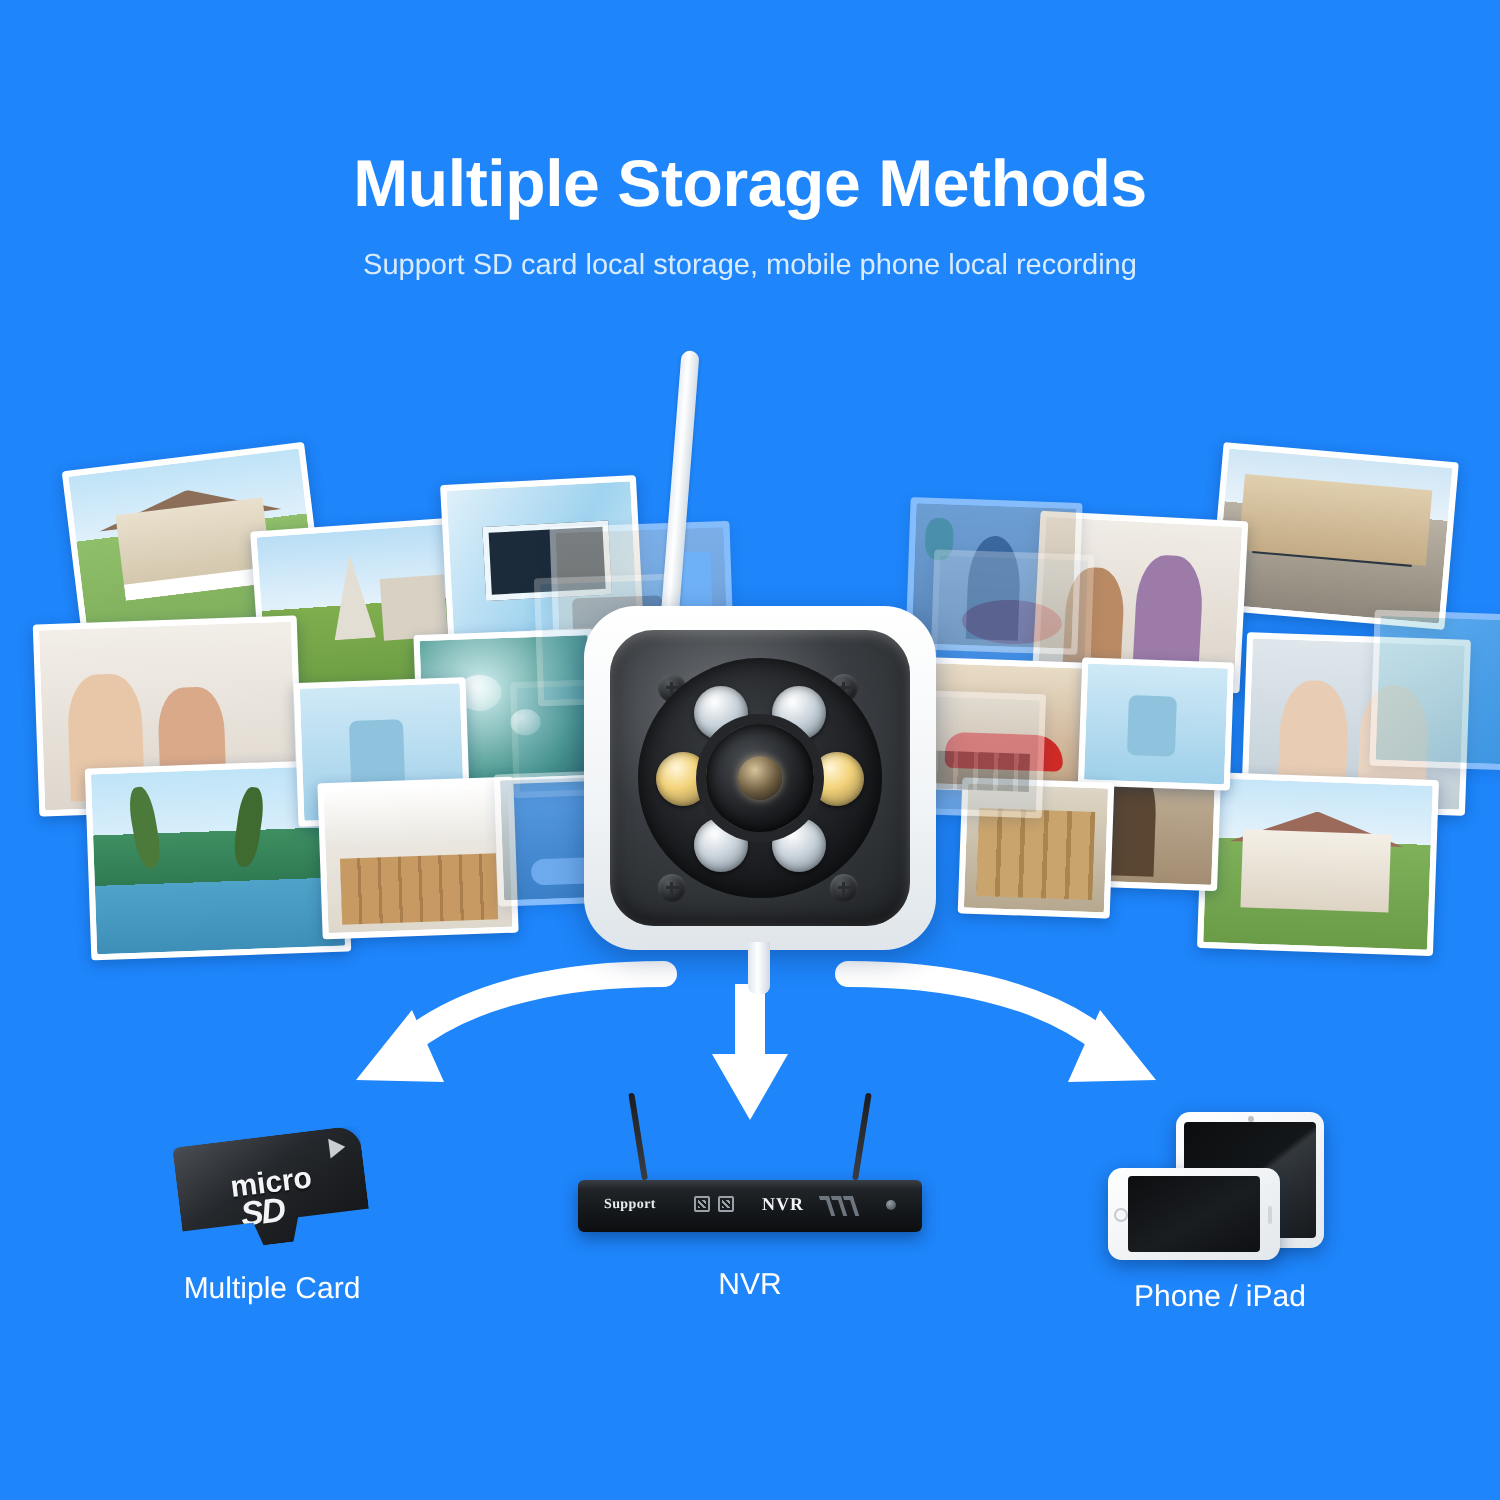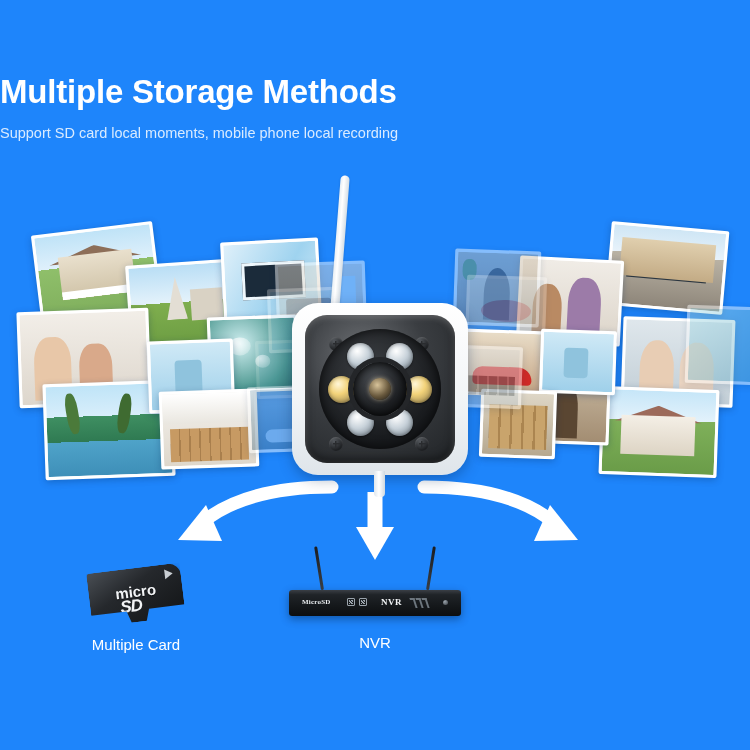--- a/index.html
+++ b/index.html
@@ -7,21 +7,21 @@
   html,body { width:750px; height:750px; }
   body {
     font-family:"Liberation Sans", sans-serif;
     background:#1e85fb;
     overflow:hidden;
     position:relative;
   }
   .stage { position:absolute; inset:0; width:750px; height:750px; overflow:hidden; }
 
   
-  .header { position:absolute; top:0; left:0; width:750px; text-align:left; z-index:40; }
+  .header { position:absolute; top:0; left:0; width:750px; text-align:center; z-index:40; }
   .title {
     font-size:33px; font-weight:bold; color:#ffffff;
     letter-spacing:-0.2px; margin-top:74px; line-height:1.1;
   }
   .subtitle {
     font-size:14.5px; color:#d9ebff; line-height:1.62; margin-top:12px;
   }
   .subtitle div { white-space:nowrap; }
 
   
@@ -330,21 +330,21 @@
     background:#cfd5d9; border-radius:1px; }
 </style>
 </head>
 <body style="background: rgb(30, 133, 251);">
 
 <div class="stage">
 
   <div class="header">
     <div class="title">Multiple Storage Methods</div>
     <div class="subtitle">
-      <div>Support SD card local moments, mobile phone local recording</div>
+      <div>Support SD card local storage, mobile phone local recording</div>
     </div>
   </div>
 
   <div class="cluster" id="left-cluster">
       <div class="photo " style="left: 36px; top: 228px; width: 122px; height: 92px; transform: rotate(-7deg); z-index: 10;">
         <div class="inner">
           <div class="art house1"></div>
         </div>
       </div>
       <div class="photo " style="left: 128px; top: 262px; width: 110px; height: 88px; transform: rotate(-4deg); z-index: 11;">
@@ -515,29 +515,43 @@
       </div>
     </div>
     <div class="device-label">Multiple Card</div>
   </div>
 
   <div class="device" style="left:289px; top:552px; width:172px;">
     <div class="nvr-wrap">
       <div class="nvr-ant left"></div>
       <div class="nvr-ant right"></div>
       <div class="nvr-box">
-        <div class="nvr-brand">MicroSD</div>
+        <div class="nvr-brand">Support</div>
         <div class="nvr-ic a"></div>
         <div class="nvr-ic b"></div>
         <div class="nvr-txt">NVR</div>
         <div class="nvr-chev">
           <span></span>
             <span></span>
             <span></span>
         </div>
         <div class="nvr-led"></div>
       </div>
     </div>
     <div class="device-label">NVR</div>
   </div>
 
+  <div class="device" style="left:554px; top:556px; width:112px;">
+    <div class="pad-wrap">
+      <div class="tablet">
+        <div class="cam-dot"></div>
+        <div class="scr"></div>
+      </div>
+      <div class="phone">
+        <div class="home"></div>
+        <div class="scr"></div>
+        <div class="spk"></div>
+      </div>
+    </div>
+    <div class="device-label">Phone / iPad</div>
+  </div>
 
 </div>
 
 </body></html>

